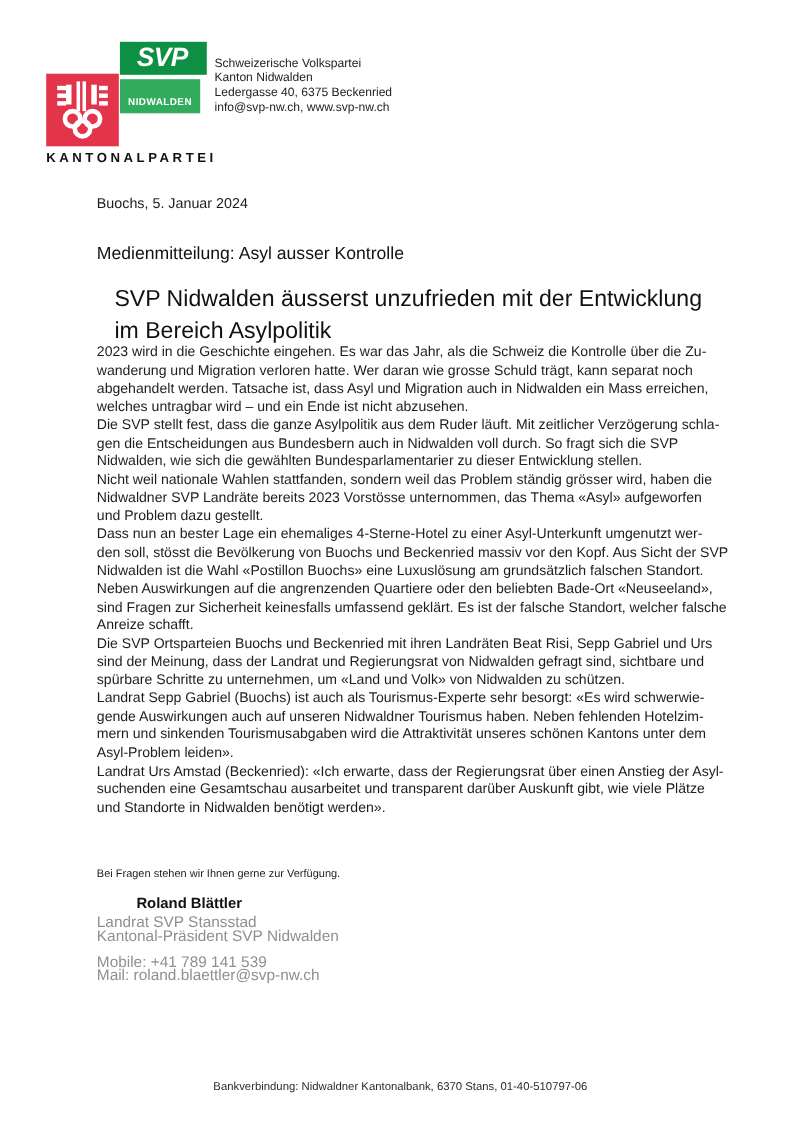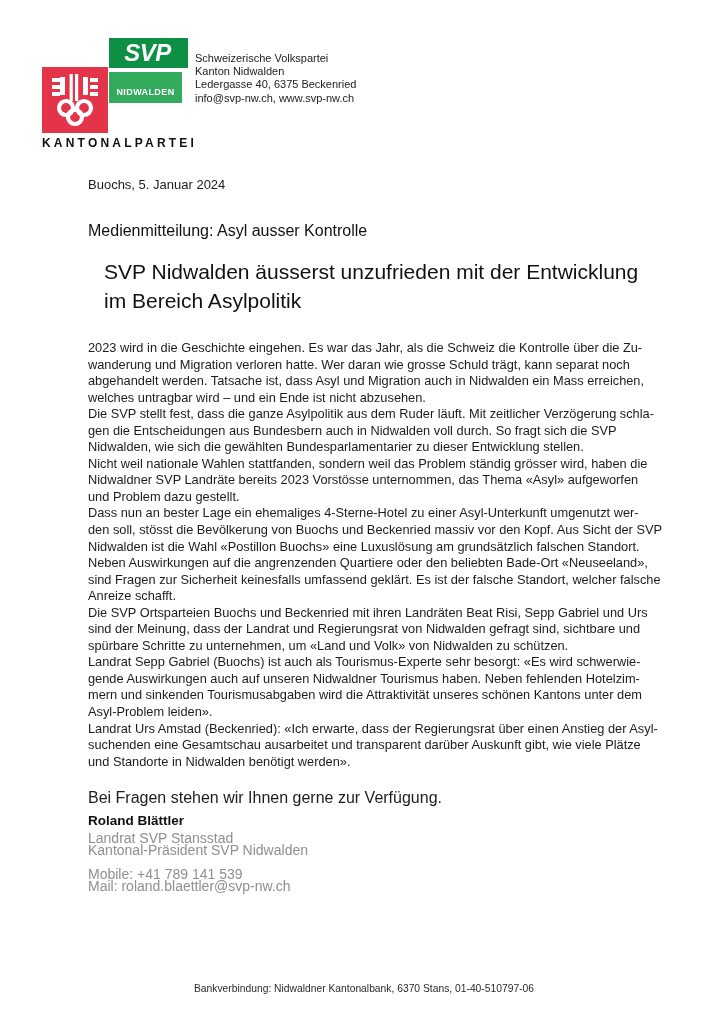--- a/index.html
+++ b/index.html
@@ -43,27 +43,27 @@
     font-size:12px;font-weight:700;letter-spacing:3.2px;color:#111;
     white-space:nowrap;
   }
   
   .sender{position:absolute;left:195px;top:52px;font-size:11px;line-height:13.2px;color:#222;}
   
   .dateline{position:absolute;left:88px;top:177px;font-size:13px;}
   .subject{position:absolute;left:88px;top:222px;font-size:16px;color:#111;white-space:nowrap;}
   .title{position:absolute;left:88px;top:241px;margin:16px;font-weight:400;font-size:21px;line-height:29px;color:#111;}
   .title div{white-space:nowrap;}
-  .body-text{position:absolute;left:88px;top:340px;width:560px;font-size:12.8px;}
+  .body-text{position:absolute;left:88px;top:312px;width:560px;font-size:12.8px;}
   .body-line{white-space:nowrap;line-height:16.55px;}
-  .closing{position:absolute;left:88px;top:789px;font-size:16px;}
+  .closing{position:absolute;left:88px;top:789px;font-size:10px;}
   
   .contacts{position:absolute;left:88px;top:813px;display:flex;}
   .contact{width:280px;}
-  .c-name{font-size:13.5px;font-weight:700;color:#111;margin-bottom:4px;}
+  .c-name{font-size:13.5px;font-weight:700;color:#111;margin-bottom:4px;margin-left:36px;}
   .c-role,.c-line{font-size:14px;line-height:12.4px;color:#8f8f8f;}
   .c-gap{height:11px;}
   
   .footer{
     position:absolute;left:0;top:983px;width:100%;
     text-align:center;font-size:10.3px;color:#2b2b2b;
   }
 </style>
 </head>
 <body>

